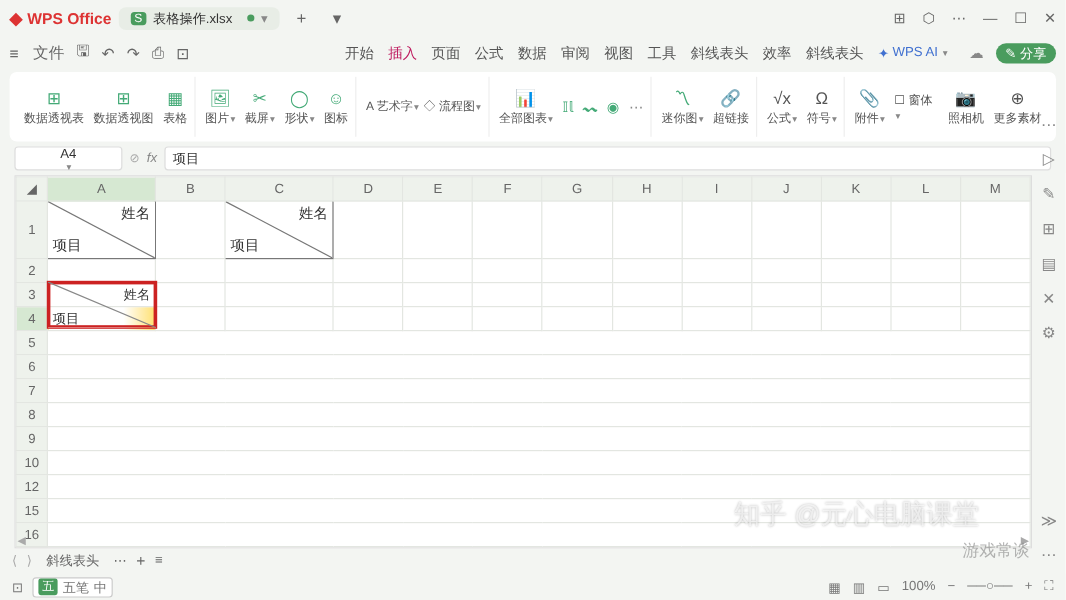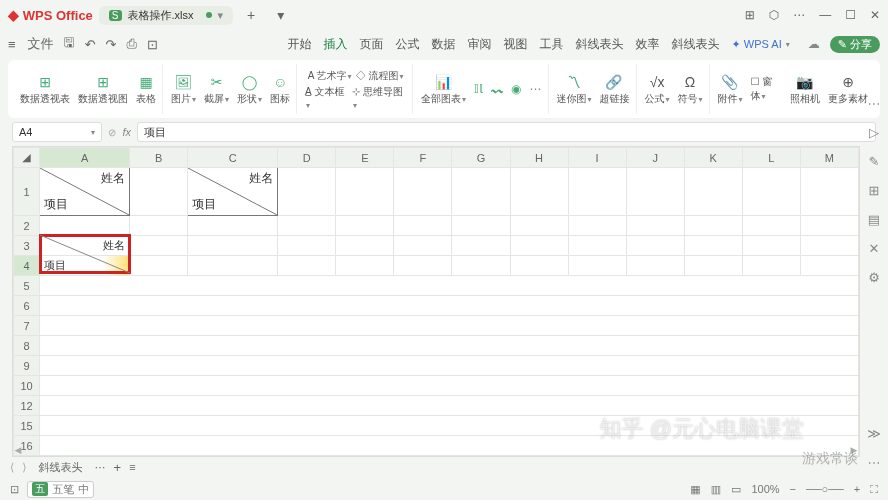--- a/index.html
+++ b/index.html
@@ -12,37 +12,37 @@
 .tab-dot { width: 6px; height: 6px; border-radius: 50%; background: #4a9c5e; margin-left: 6px; }
 .tab-more { color: #888; }
 .plus-tab { color: #666; padding: 0 8px; font-size: 14px; }
 .titlebar-right { margin-left: auto; display: flex; gap: 14px; color: #666; align-items: center; }
 .titlebar-right span { cursor: default; }
 .menubar { display: flex; align-items: center; height: 28px; padding: 0 8px; gap: 4px; }
 .menuleft { display: flex; align-items: center; gap: 10px; color: #666; }
 .menuleft span { font-size: 13px; }
 .file-label { font-size: 12px; margin-left: 2px; }
 .menus { display: flex; gap: 12px; margin-left: auto; font-size: 12px; color: #555; }
-.menus .active { color: #15803d; font-weight: 500; }
+.menus .active { color: #be185d; font-weight: 500; }
 .ai-label { color: #4070d0; font-size: 11px; display: flex; align-items: center; gap: 3px; }
 .ai-icon { color: #4070d0; }
 .menubar-right { display: flex; gap: 10px; margin-left: 14px; align-items: center; }
 .share-btn { background: #4a9c5e; color: #fff; border-radius: 10px; padding: 1px 8px; font-size: 11px; }
 .cloud-icon { color: #888; }
 .ribbon { display: flex; background: #fff; border-radius: 6px; margin: 2px 8px; padding: 4px 6px; gap: 2px; height: 58px; align-items: stretch; }
 .rgrp { display: flex; flex-direction: column; align-items: center; justify-content: center; padding: 0 6px; border-right: 1px solid #eee; gap: 2px; }
 .rgrp:last-child { border-right: none; }
 .rgrp-row { display: flex; gap: 8px; align-items: center; }
 .ritem { display: flex; flex-direction: column; align-items: center; gap: 1px; font-size: 10px; color: #555; }
 .ricon { width: 18px; height: 18px; display: flex; align-items: center; justify-content: center; color: #4a7; font-size: 14px; }
 .ricon.dark { color: #555; }
 .rlabel { white-space: nowrap; }
 .drop { font-size: 8px; color: #888; margin-left: 1px; }
 .namebox-row { display: flex; align-items: center; height: 24px; padding: 2px 12px; gap: 6px; background: #f3f5f2; }
-.namebox { width: 90px; height: 20px; background: #fff; border: 1px solid #ddd; border-radius: 3px; padding: 0 6px; font-size: 11px; display: flex; align-items: center; justify-content: space-between; }
+.namebox { width: 90px; height: 20px; background: #fff; border: 1px solid #ddd; border-radius: 3px; padding: 0 6px; font-size: 11px; display: flex; align-items: center; justify-content: space-between; flex-direction: column; }
 .fx { color: #888; font-style: italic; font-size: 11px; }
 .formula-bar { flex: 1; background: #fff; border: 1px solid #ddd; border-radius: 3px; height: 20px; padding: 0 6px; font-size: 11px; display: flex; align-items: center; }
 .formula-close { color: #aaa; font-size: 10px; }
 .grid-wrap { position: relative; margin: 2px 28px 0 12px; background: #fff; border: 1px solid #ddd; }
 table.sheet { border-collapse: collapse; width: 846px; table-layout: fixed; }
 table.sheet th, table.sheet td { border: 1px solid #e3e6e1; font-size: 11px; color: #666; font-weight: normal; }
 table.sheet th { background: #eef2ec; height: 20px; text-align: center; }
 table.sheet .rowh { width: 26px; background: #eef2ec; text-align: center; }
 table.sheet th.colh { width: 58px; }
 table.sheet th.colh.wide { width: 90px; }
@@ -60,21 +60,21 @@
 .side-rail span { cursor: default; }
 .statusbar { position: absolute; bottom: 0; left: 0; right: 0; height: 44px; display: flex; flex-direction: column; }
 .sheet-tabs { display: flex; align-items: center; height: 22px; padding: 0 10px; gap: 8px; font-size: 11px; color: #666; }
 .sheet-tabs .arrow { color: #aaa; }
 .sheet-tabs .stab { padding: 0 4px; }
 .sheet-tabs .plus { font-size: 13px; }
 .status-row { display: flex; align-items: center; height: 22px; padding: 0 10px; gap: 8px; font-size: 11px; color: #777; background: #f3f5f2; }
 .status-right { margin-left: auto; display: flex; gap: 10px; align-items: center; }
 .ime-box { background: #fff; border: 1px solid #ccc; border-radius: 3px; padding: 0 4px; display: flex; gap: 4px; align-items: center; }
 .ime-s { background: #4a9c5e; color: #fff; border-radius: 2px; padding: 0 3px; font-size: 10px; }
-.watermark { position: absolute; right: 84px; bottom: 56px; color: rgba(255,255,255,0.65); font-size: 22px; font-weight: 500; pointer-events: none; text-shadow: 0 0 2px rgba(0,0,0,0.3); }
+.watermark { position: absolute; right: 72px; bottom: 56px; color: rgba(255,255,255,0.65); font-size: 22px; font-weight: 500; pointer-events: none; text-shadow: 0 0 2px rgba(0,0,0,0.3); }
 .watermark2 { position: absolute; right: 30px; bottom: 32px; color: rgba(120,120,120,0.55); font-size: 14px; pointer-events: none; }
 .hscroll { position: absolute; bottom: 44px; left: 12px; right: 28px; height: 12px; display: flex; align-items: center; }
 .hscroll-btn { width: 12px; text-align: center; color: #aaa; font-size: 9px; }
 .hscroll-track { flex: 1; }
 </style>
 </head>
 <body>
 
 <div class="titlebar">
   <div class="logo">
@@ -167,24 +167,20 @@
       <div class="ritem">
           <div class="ricon">☺</div>
           <div class="rlabel">图标</div>
         </div>
     </div>
   </div>
   <div class="rgrp">
     <div class="rgrp-row" style="gap:4px">
       <span style="font-size:10px;color:#555">A <span>艺术字</span><span class="drop">▾</span></span>
       <span style="font-size:10px;color:#555">◇ <span>流程图</span><span class="drop">▾</span></span>
-    </div>
-    <div class="rgrp-row" style="gap:4px">
-      <span style="font-size:10px;color:#555">A̲ <span>文本框</span><span class="drop">▾</span></span>
-      <span style="font-size:10px;color:#555">⊹ <span>思维导图</span><span class="drop">▾</span></span>
     </div>
   </div>
   <div class="rgrp">
     <div class="rgrp-row">
       <div class="ritem">
           <div class="ricon">📊</div>
           <div class="rlabel"><span>全部图表</span><span class="drop">▾</span></div>
         </div>
       <span style="color:#4a7">𝕀𝕝</span>
       <span style="color:#4a7">〰</span>

